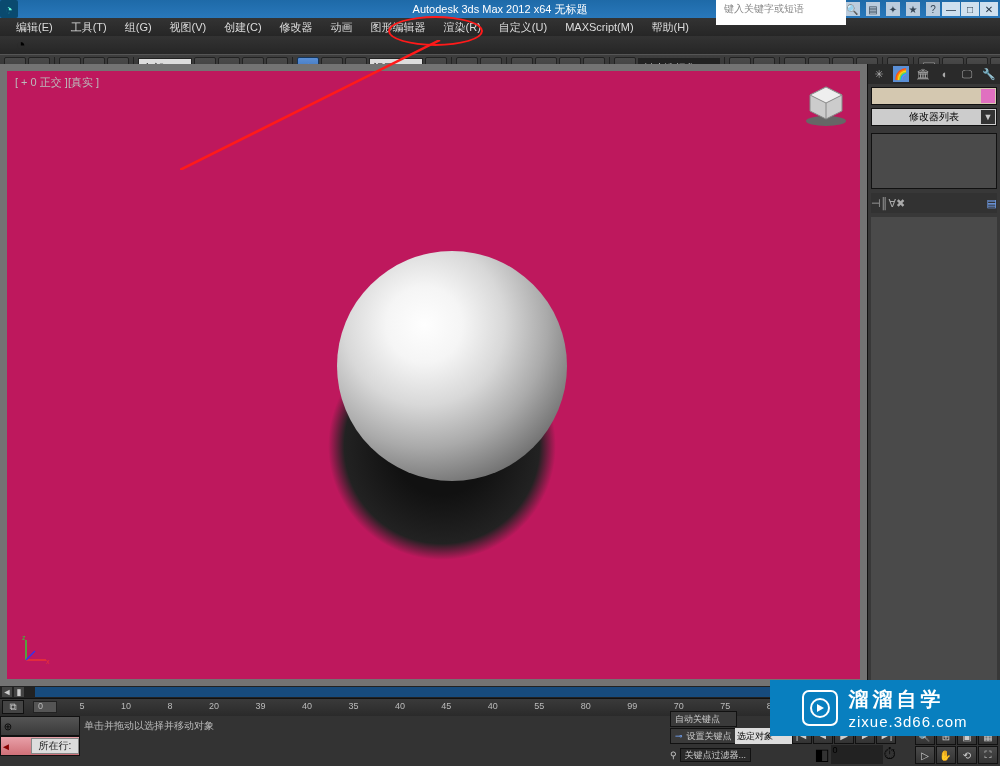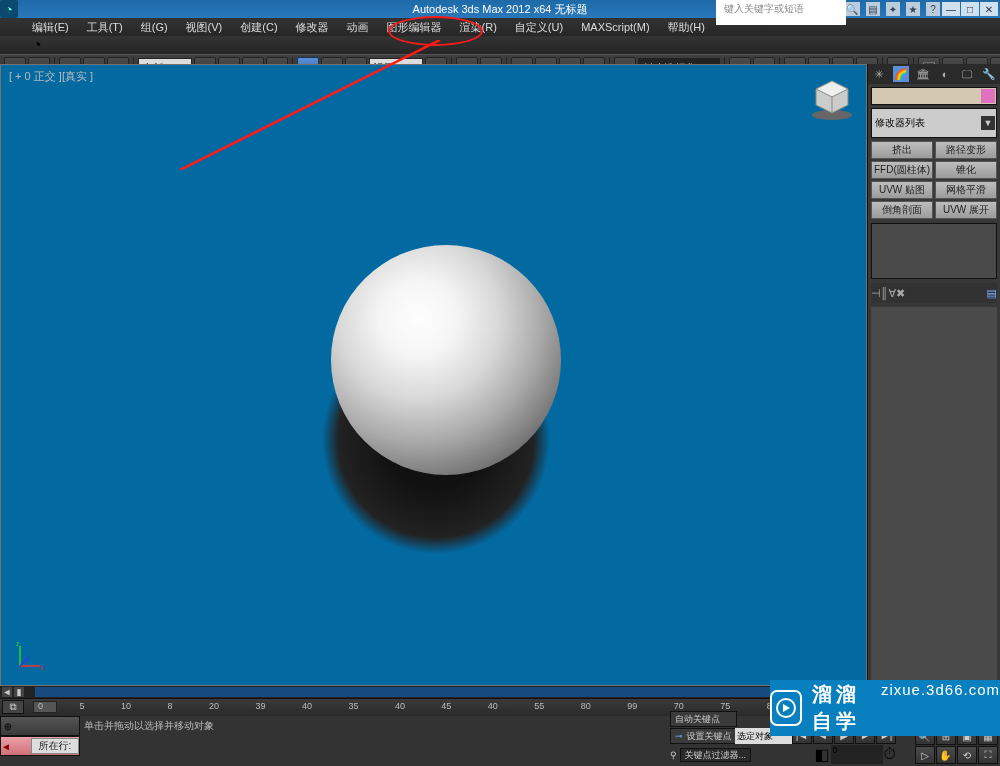--- a/index.html
+++ b/index.html
@@ -9,53 +9,53 @@
 .titlebar { height: 18px; background: linear-gradient(#1e6aa8,#2978bb); display: flex; align-items: center; color: #fff; font-size: 11px; position: relative; }
 .titlebar .logo { width: 18px; height: 18px; display:flex; align-items:center; justify-content:center; background:#0a4a6f; color:#6fd; font-weight:bold; font-size:13px; border-radius:2px; }
 .titlebar .title-text { position:absolute; left:50%; transform:translateX(-50%); white-space:nowrap; }
 .titlebar .search-box { position:absolute; right:154px; width:130px; height:32px; background:#fff; color:#888; font-size:10px; padding:0 8px; display:flex; align-items:center; }
 .titlebar .win-icns { position:absolute; right:60px; display:flex; gap:6px; }
 .titlebar .win-icns span { width:14px; height:14px; font-size:10px; color:#345; display:flex; align-items:center; justify-content:center; background:#bcd; }
 .titlebar .win-ctrl { position:absolute; right:2px; display:flex; }
 .titlebar .win-ctrl span { width:18px; height:14px; background:#cfe0ef; color:#234; font-size:10px; display:flex; align-items:center; justify-content:center; margin-left:1px; }
 
 
-.menubar { height: 18px; background: linear-gradient(#333,#262626); display:flex; align-items:center; padding:0 24px 0 32px; }
+.menubar { height: 18px; background: linear-gradient(#333,#262626); display:flex; align-items:center; padding:0 24px 0 16px; }
 .menubar span { color:#ddd; font-size:11px; margin-right:18px; cursor:pointer; white-space:nowrap; }
 
 
 .toolbar { height: 28px; background: linear-gradient(#3e3e3e,#303030); border-top:1px solid #555; border-bottom:1px solid #111; display:flex; align-items:center; padding:0 4px; gap:2px; }
 .tbtn { width:22px; height:22px; background: linear-gradient(#4a4a4a,#383838); border:1px solid #222; border-radius:2px; display:flex; align-items:center; justify-content:center; color:#ccc; font-size:11px; cursor:pointer; flex:none; }
 .tbtn.active { background: linear-gradient(#5a8fd6,#2a5fa6); border-color:#14355c; }
 .sep { width:1px; height:22px; background:#222; margin:0 2px; flex:none; }
 .tdrop { height:20px; background:#ddd; border:1px solid #222; font-size:11px; display:flex; align-items:center; padding:0 3px; cursor:pointer; flex:none; }
 .tdrop .arrow { margin-left:2px; font-size:9px; }
 .tdrop.dark { background:#222; color:#ccc; }
 
 
 .workarea { position:absolute; top:64px; left:0; right:0; bottom:80px; display:flex; }
-.viewport { flex:1; background:#0369a1; position:relative; border:1px solid #737373; }
+.viewport { flex:1; background:#be185d; position:relative; border:7px solid #737373; }
 .viewport-label { position:absolute; top:4px; left:8px; color:#bbb; font-size:11px; }
 .sphere-shadow { position:absolute; left:320px; top:260px; width:230px; height:230px; border-radius:50%; background:radial-gradient(circle at 50% 50%, #111 30%, #222 60%, transparent 70%); }
 .sphere { position:absolute; left:330px; top:180px; width:230px; height:230px; border-radius:50%; background: radial-gradient(circle at 38% 32%, #fefefe 0%, #f5f5f5 18%, #d8d8d8 38%, #aaa 58%, #777 76%, #444 92%); }
 .axis-gizmo { position:absolute; left:14px; bottom:14px; width:30px; height:30px; }
 .viewcube { position:absolute; right:10px; top:10px; width:48px; height:48px; }
 
 
 .anno-circle { position:absolute; left:388px; top:16px; width:95px; height:30px; border:2px solid #ff1a1a; border-radius:50%; pointer-events:none; z-index:50; }
 .anno-line { position:absolute; left:180px; top:40px; width:270px; height:130px; pointer-events:none; z-index:50; }
 
 
 .cmdpanel { width:133px; background:#383838; border-left:1px solid #111; display:flex; flex-direction:column; }
 .cmd-tabs { height:20px; background:#2a2a2a; display:flex; align-items:center; justify-content: space-around; }
 .cmd-tabs span { width:16px; height:16px; display:flex; align-items:center; justify-content:center; color:#aaa; font-size:11px; cursor:pointer; }
 .cmd-tabs span.active { background:#5a8fd6; color:#fff; }
 .name-field { height:18px; margin:3px; background:#d4c8b0; border:1px solid #111; }
 .name-field .color { width:14px; height:14px; background:#e070c0; float:right; margin:1px; }
-.mod-combo { height:30px; margin:0 3px 3px; background:#ccc; border:1px solid #111; font-size:10px; display:flex; align-items:center; padding:0 3px; position:relative; }
+.mod-combo { height:18px; margin:0 3px 3px; background:#ccc; border:1px solid #111; font-size:10px; display:flex; align-items:center; padding:0 3px; position:relative;justify-content:center; }
 .mod-combo .arrow { position:absolute; right:1px; width:14px; height:14px; background:#333; color:#ccc; display:flex; align-items:center; justify-content:center; font-size:9px; }
 .mod-grid { display:grid; grid-template-columns:1fr 1fr; gap:2px; margin:0 3px; }
 .mod-btn { height:18px; background: linear-gradient(#bdbdbd,#9c9c9c); border:1px solid #555; font-size:10px; display:flex; align-items:center; justify-content:center; cursor:pointer; color:#222; }
 .mod-stack { height:56px; margin:4px 3px; background:#4a4a4a; border:1px solid #111; }
 .mod-tools { height:20px; margin:0 3px; background:#323232; display:flex; align-items:center; justify-content:space-around; }
 .mod-tools span { color:#aaa; font-size:11px; }
 .mod-tools .last { margin-left:auto; color:#7af; }
 .panel-body { flex:1; background:#4a4a4a; margin:4px 3px 0; }
 
 
@@ -78,21 +78,21 @@
 .keylabel { height:14px; background:#2a2a2a; border:1px solid #111; color:#ccc; font-size:9px; display:flex;align-items:center;padding:0 4px; }
 .play-ctrls { position:absolute; right:104px; bottom:22px; display:flex; gap:1px; }
 .play-ctrls .pbtn, .nav-ctrls .pbtn { width:20px; height:18px; background:linear-gradient(#4a4a4a,#333); border:1px solid #111; color:#ccc; font-size:10px; display:flex;align-items:center;justify-content:center; }
 .nav-ctrls { position:absolute; right:2px; bottom:2px; display:grid; grid-template-columns:repeat(4,20px); grid-template-rows:repeat(2,18px); gap:1px; }
 .auto-key { position:absolute; left:670px; bottom:22px; display:flex; flex-direction:column; gap:1px;}
 .auto-key .ak { height:16px; background:#3a3a3a; border:1px solid #111; font-size:9px; color:#ccc; display:flex;align-items:center;padding:0 4px; }
 .selset { position:absolute; left:735px; bottom:22px; width:60px; height:16px; background:#ddd; font-size:9px; display:flex;align-items:center;padding:0 2px; }
 .filter-row { position:absolute; left:670px; bottom:4px; display:flex; align-items:center; gap:3px; font-size:9px; color:#ccc; }
 .watermark { position:absolute; right:0; bottom:30px; width:230px; height:56px; background:#087fbf; display:flex; align-items:center; justify-content:center; gap:10px; z-index:60; }
 .watermark .wlogo { width:36px; height:36px; border:2px solid #fff; border-radius:7px; display:flex;align-items:center;justify-content:center; }
-.watermark .wtxt { color:#fff; display:flex; align-items:flex-start; }
+.watermark .wtxt { color:#fff; display:flex; flex-direction:column; align-items:flex-start; }
 .watermark .wtxt .big { font-size:20px; font-weight:bold; letter-spacing:4px; }
 .watermark .wtxt .small { font-size:15px; letter-spacing:1px; }
 
 .now-row-btn { width:58px; height:16px; background:#ddd; border:1px solid #888; font-size:10px; color:#222; display:flex; align-items:center; justify-content:center; margin-left:20px;}
 </style>
 </head>
 <body>
 
 <div class="titlebar">
   <div class="logo">◔</div>
@@ -218,30 +218,20 @@
       <span>🖵</span>
       <span>🔧</span>
     </div>
     <div class="name-field">
         <span class="color"></span>
       </div>
     <div class="mod-combo">
         <span>修改器列表</span>
         <span class="arrow">▼</span>
       </div>
-    <div class="mod-grid">
-      <div class="mod-btn">挤出</div>
-      <div class="mod-btn">路径变形</div>
-      <div class="mod-btn">FFD(圆柱体)</div>
-      <div class="mod-btn">锥化</div>
-      <div class="mod-btn">UVW 贴图</div>
-      <div class="mod-btn">网格平滑</div>
-      <div class="mod-btn">倒角剖面</div>
-      <div class="mod-btn">UVW 展开</div>
-    </div>
     <div class="mod-stack"></div>
     <div class="mod-tools">
       <span>⊣</span>
       <span>║</span>
       <span>∀</span>
       <span>✖</span>
       <span class="last">▤</span>
     </div>
     <div class="panel-body"></div>
   </div>

